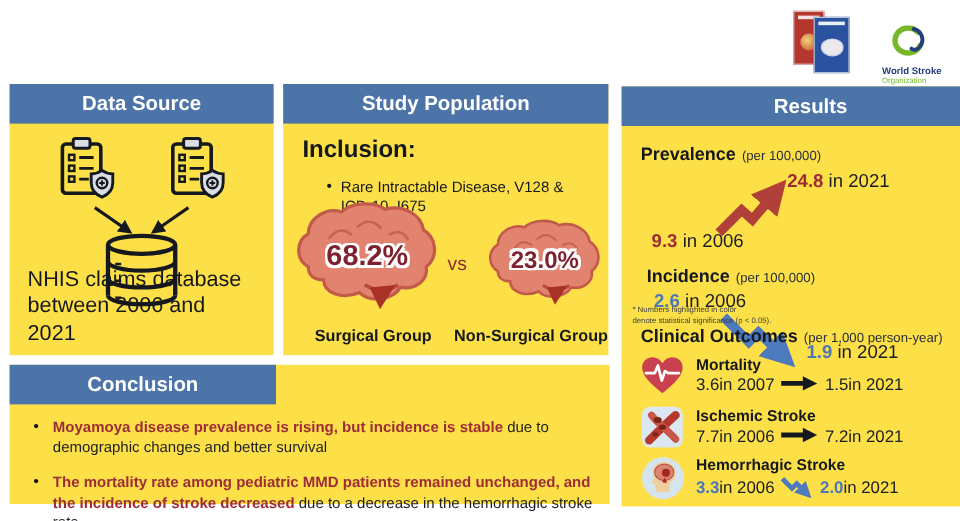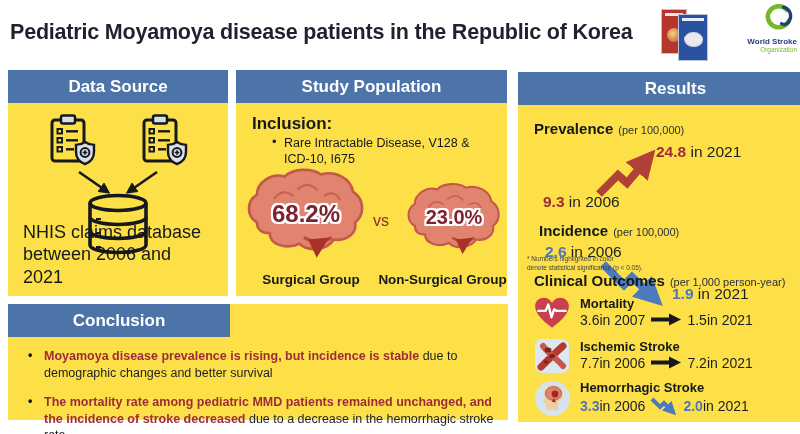--- a/index.html
+++ b/index.html
@@ -9,21 +9,21 @@
   
   .main-title { position:absolute; left:10px; top:20px; width:645px;
     font-size:21.5px; font-weight:bold; color:#1e222e; letter-spacing:-0.2px; }
   .covers { position:absolute; left:661px; top:9px; width:62px; height:52px; }
   .cover-red { position:absolute; left:0; top:0; width:26px; height:45px; background:#b5352f; border:1px solid #d8b9b4; }
   .cover-red i { position:absolute; left:3px; top:3px; width:18px; height:3px; background:rgba(255,255,255,.85); }
   .cover-red b { position:absolute; left:5px; top:18px; width:14px; height:14px; border-radius:50%; background:radial-gradient(circle at 40% 40%, #f2d27c, #c14a2c); }
   .cover-blue { position:absolute; left:17px; top:5px; width:30px; height:47px; background:#2a52a0; border:1px solid #b9c4d8; }
   .cover-blue i { position:absolute; left:3px; top:3px; width:22px; height:3px; background:rgba(255,255,255,.9); }
   .cover-blue b { position:absolute; left:5px; top:17px; width:19px; height:15px; border-radius:50% 50% 48% 52%; background:#e9e9ef; border:1px solid #cdd4e4; }
-  .wso { position:absolute; left:735px; top:4px; width:62px; height:50px; text-align:right; }
+  .wso { position:absolute; left:735px; top:21px; width:62px; height:50px; text-align:left; }
   .wso-name { font-size:8px; font-weight:bold; color:#233e7d; line-height:1.05; }
   .wso-sub { font-size:6.5px; color:#76b82a; line-height:1.1; }
 
   
   .panel { position:absolute; background:#fde047; }
   .panel-header { height:33px; background:#4d74a8; color:#ffffff; font-size:17px; font-weight:bold;
     display:flex; align-items:center; justify-content:center; }
   #panel-datasource { left:8px;  top:70px; width:220px; height:226px; }
   #panel-study      { left:236px; top:70px; width:271px; height:226px; }
   #panel-results    { left:518px; top:72px; width:315px; height:350px; }
@@ -31,21 +31,21 @@
   #conclusion-header { position:absolute; left:0; top:0; width:222px; height:33px; }
 
   
   .ds-icons { display:flex; justify-content:space-around; padding:10px 18px 0 18px; }
   .ds-arrows { display:flex; justify-content:center; margin-top:-2px; }
   .ds-db { display:flex; justify-content:center; margin-top:-4px; }
   .ds-caption { position:absolute; left:15px; right:15px; bottom:8px; 
     font-size:18px; color:#15181d; line-height:1.25; }
 
   
-  .inclusion-title { margin:11px 0 1px 16px; font-size:17px; font-weight:bold; color:#15181d; }
+  .inclusion-title { margin:11px 0 11px 16px; font-size:20px; font-weight:bold; color:#15181d; }
   .inclusion-item { margin-left:36px; width:212px; padding-left:12px; position:relative;
     font-size:12.5px; color:#15181d; line-height:1.28; }
   .inclusion-item::before { content:"\2022"; position:absolute; left:0; top:-1px; font-size:13px; }
   .brain-wrap { position:absolute; }
   .brain-big { left:6px; top:97px; width:128px; height:96px; }
   .brain-small { left:167px; top:111px; width:102px; height:78px; }
   .brain-wrap svg { width:100%; height:100%; }
   .brain-pct { position:absolute; left:0; right:0; top:34%; text-align:center; font-weight:bold; color:#7e2230;
     text-shadow:-2px -2px 0 #fff, 2px -2px 0 #fff, -2px 2px 0 #fff, 2px 2px 0 #fff,
                  0 2px 0 #fff, 0 -2px 0 #fff, 2px 0 0 #fff, -2px 0 0 #fff; }
@@ -77,21 +77,20 @@
   .c-bullet { position:relative; padding-left:20px; margin-bottom:13px;
     font-size:12.5px; line-height:1.32; color:#1c1f26; }
   .c-bullet::before { content:"\2022"; position:absolute; left:4px; top:-1px; color:#111; font-weight:bold; }
   .c-highlight { color:#9e2c38; font-weight:bold; }
 </style>
 </head>
 <body>
 
 <div class="stage">
 
-  <div class="main-title">Pediatric Moyamoya disease patients in the Republic of Korea</div>
 
   <div class="covers">
     <div class="cover-red">
         <i></i>
         <b></b>
       </div>
     <div class="cover-blue">
         <i></i>
         <b></b>
       </div>

